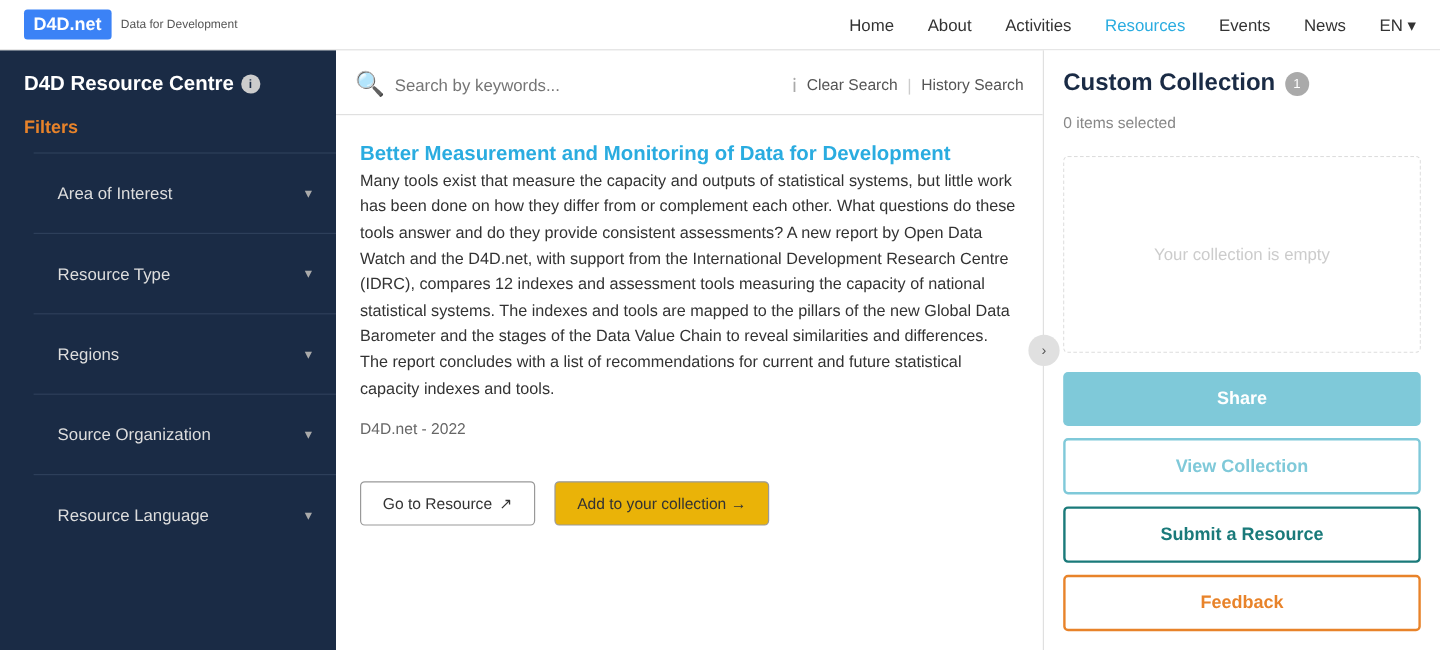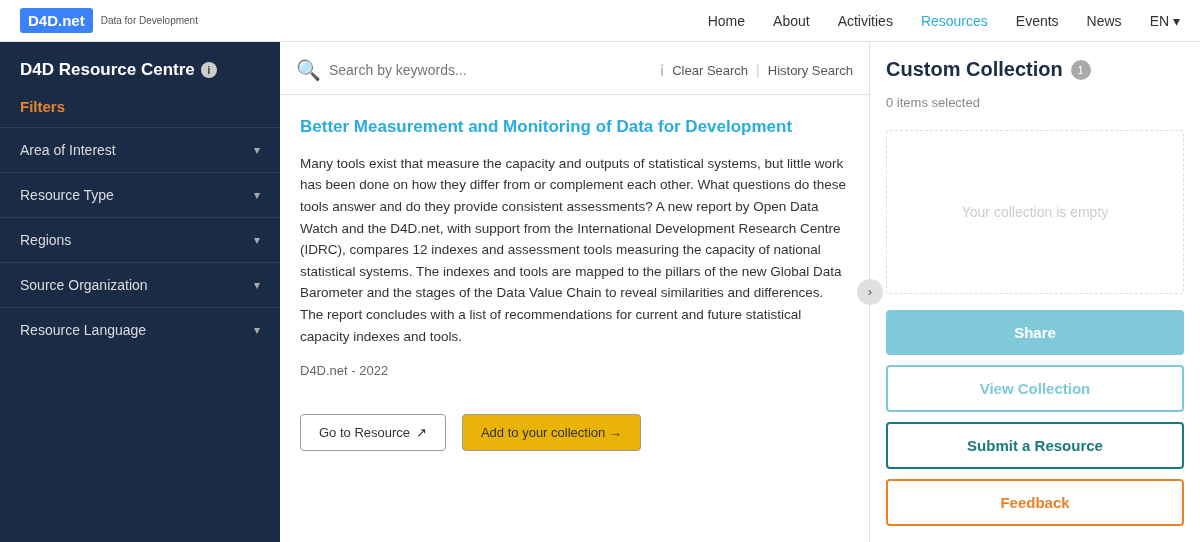--- a/index.html
+++ b/index.html
@@ -36,22 +36,22 @@
     .sidebar-title .info-icon {
       width: 16px; height: 16px; background: #ccc; border-radius: 50%;
       color: #1a2b45; font-size: 10px; display: flex; align-items: center; justify-content: center;
       font-weight: bold;
     }
     .filters-label {
       padding: 8px 20px 12px; color: #e8832a; font-weight: bold; font-size: 15px;
     }
     .filter-item {
       display: flex; align-items: center; justify-content: space-between;
-      padding: 14px 20px; border-top: 1px solid #2d3f5a; cursor: pointer;
-      font-size: 14px; color: #ddd;
+      padding: 25px 20px; border-top: 1px solid #2d3f5a; cursor: pointer;
+      font-size: 14px; color: #ddd; margin-left: 28px;
     }
     .filter-chevron { color: #aaa; font-size: 12px; }
 
     
     .main-content {
       flex: 1; overflow-y: auto; padding: 0; position: relative;
       border-right: 1px solid #e0e0e0;
     }
 
     
@@ -75,21 +75,21 @@
       position: absolute; right: -13px; top: 50%; transform: translateY(-50%);
       width: 26px; height: 26px; background: #e0e0e0; border-radius: 50%;
       display: flex; align-items: center; justify-content: center;
       cursor: pointer; z-index: 10; font-size: 12px; color: #555;
     }
 
     
     .resource-content { padding: 20px 20px 16px; }
     .resource-title {
       color: #2aace0; font-size: 17px; font-weight: bold; line-height: 1.4;
-      margin-bottom: 14px; text-decoration: none; display: block; cursor: pointer;
+      text-decoration: none; display: block; cursor: pointer;
     }
     .resource-body {
       font-size: 13.5px; line-height: 1.6; color: #333; margin-bottom: 16px;
     }
     .resource-meta { color: #666; font-size: 13px; margin-bottom: 20px; }
 
     
     .action-btns {
       display: flex; gap: 16px; padding: 0 20px 20px;
     }

